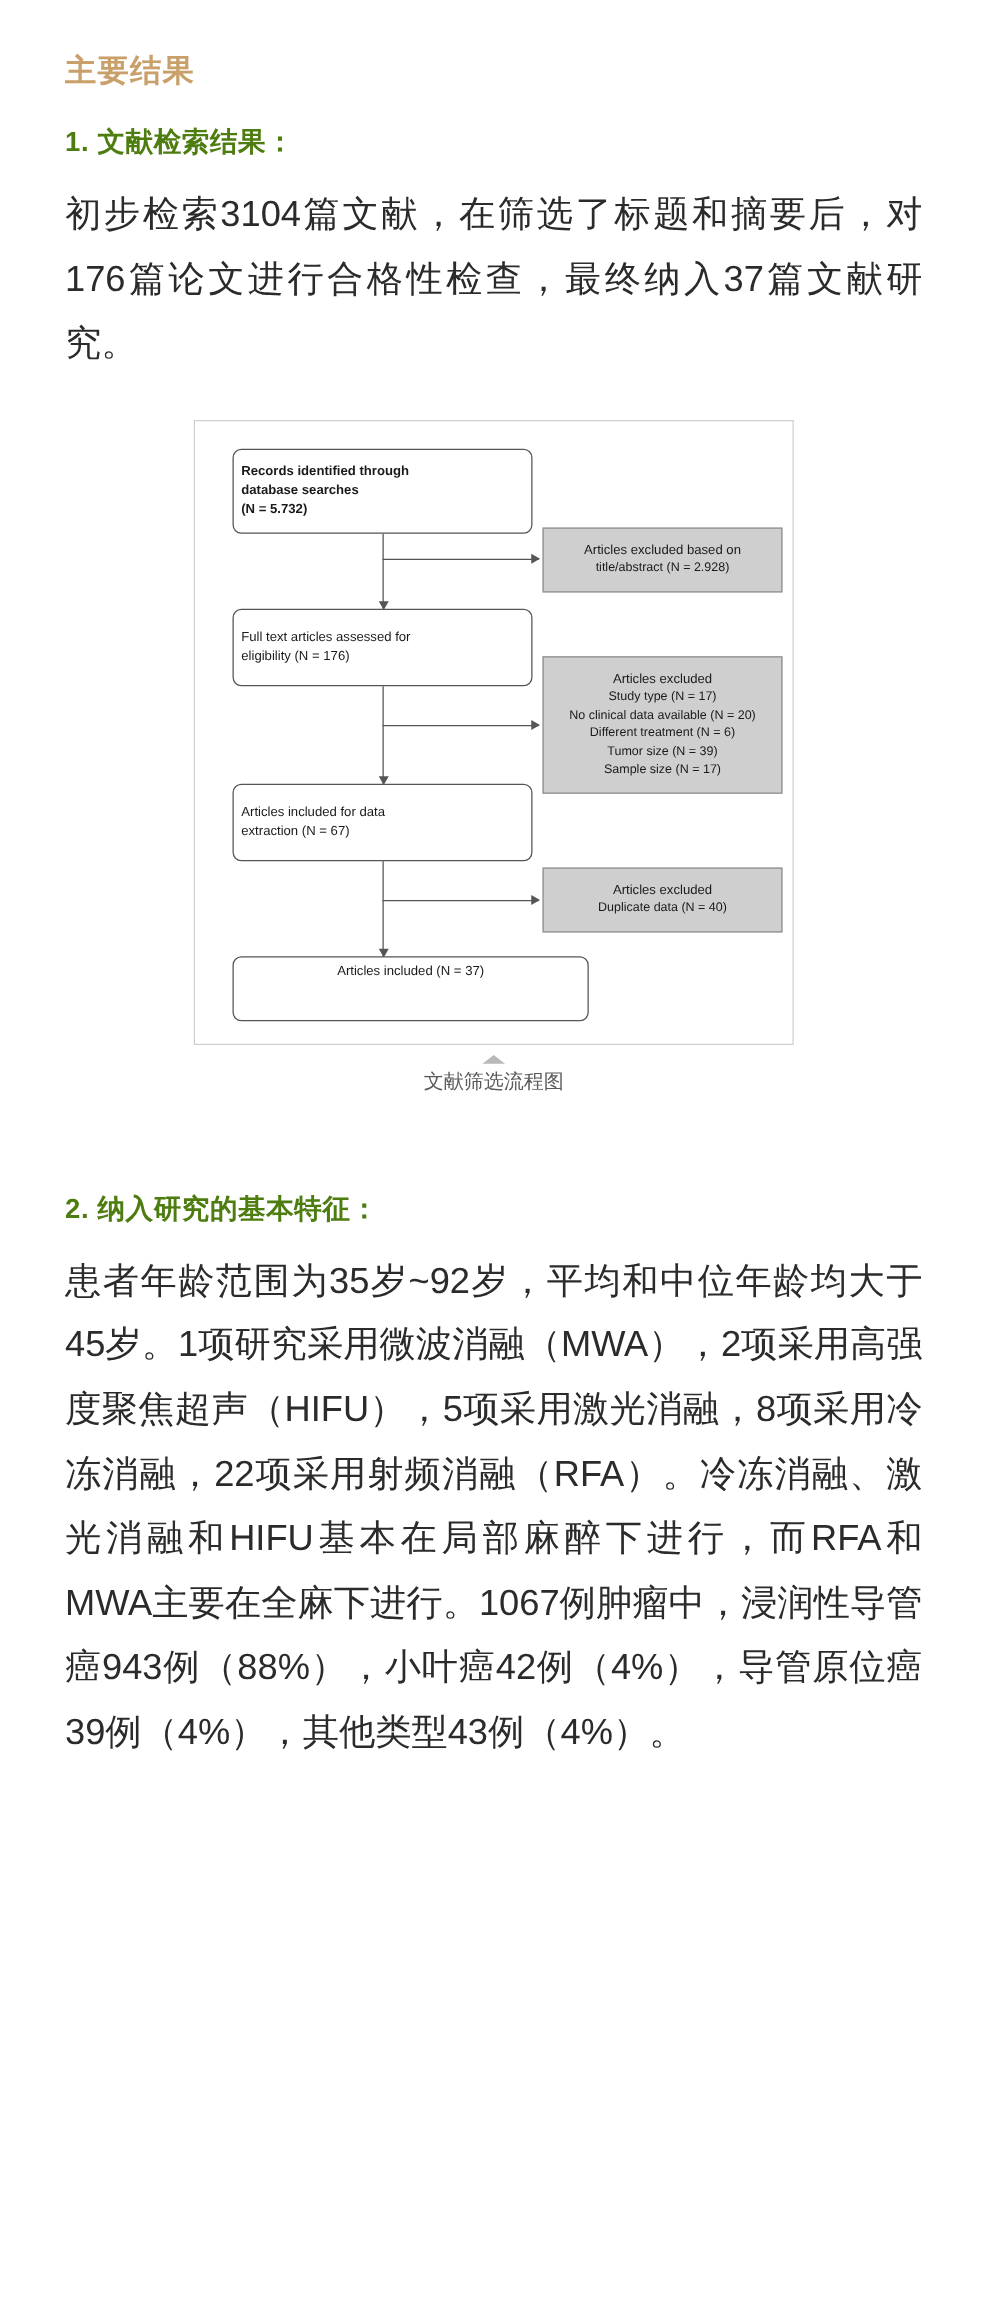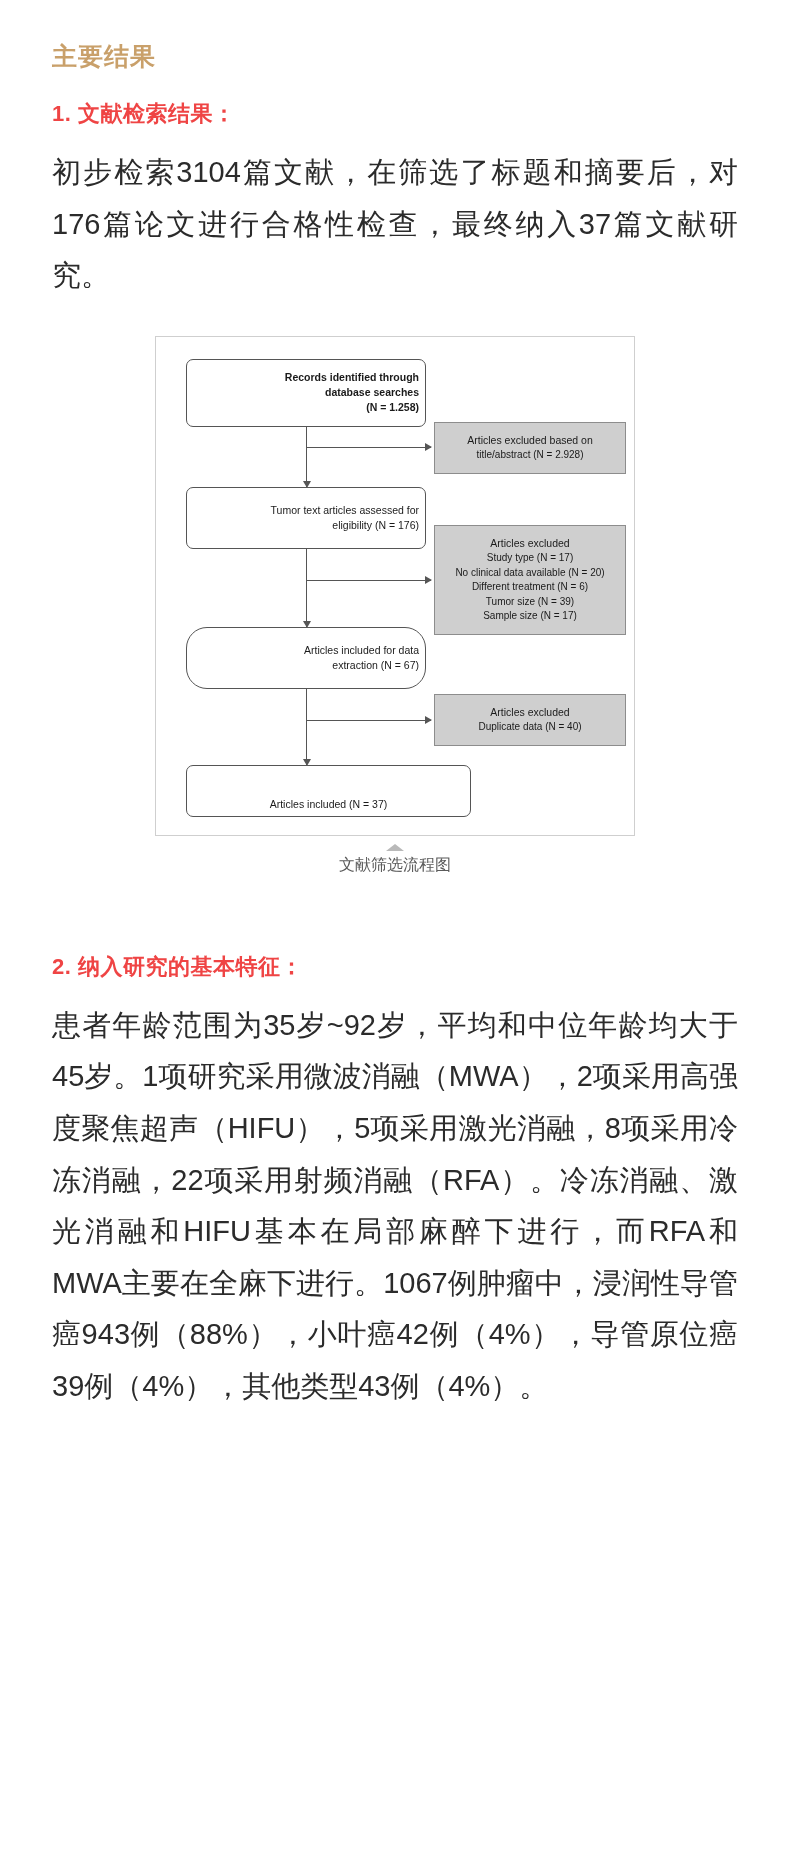--- a/index.html
+++ b/index.html
@@ -21,21 +21,21 @@
   .section-title {
     font-size: 25px;
     font-weight: bold;
     color: #c9a06a;
     letter-spacing: 1px;
     margin: 10px 0 26px 0;
   }
   .sub-title {
     font-size: 22px;
     font-weight: bold;
-    color: #ef4444;
+    color: #4d7c0f;
     letter-spacing: 0.5px;
     margin: 0 0 18px 0;
   }
   .body-text {
     font-size: 29px;
     line-height: 1.78;
     color: #2b2b2b;
     text-align: justify;
     text-justify: inter-ideograph;
     margin: 0 0 18px 0;
@@ -50,21 +50,21 @@
     margin: 0 auto;
     border: 1px solid #cfcfcf;
     background: #ffffff;
   }
   .fc-box {
     position: absolute;
     border: 1px solid #555555;
     border-radius: 7px;
     background: #ffffff;
     display: flex;
-    align-items: flex-end;
+    align-items: flex-start;
     justify-content: center;
     text-align: center;
     font-size: 10.5px;
     line-height: 1.42;
     color: #1a1a1a;
     padding: 4px 6px;
   }
   .fc-box.bold {
     font-weight: bold;
   }
@@ -137,49 +137,49 @@
 
   <h2 class="sub-title">1. 文献检索结果：</h2>
   <p class="body-text">初步检索3104篇文献，在筛选了标题和摘要后，对176篇论文进行合格性检查，最终纳入37篇文献研究。</p>
 
   <div class="figure-wrap">
     <div class="flowchart">
 
       <div class="fc-box bold" style="left:30px; top:22px; width:240px; height:68px; flex-direction:column;">
         <span>Records identified through</span>
         <span>database searches</span>
-        <span>(N = 1.258)</span>
+        <span>(N = 5.732)</span>
       </div>
 
       <div class="v-arrow" style="top:90px; height:60px;"></div>
       <div class="h-arrow" style="left:150px; top:110px; width:125px;"></div>
 
       <div class="fc-ex" style="left:278px; top:85px; width:192px; height:52px; flex-direction:column;">
         <span class="ex-title">Articles excluded based on</span>
         <span class="ex-line">title/abstract (N = 2.928)</span>
       </div>
 
       <div class="fc-box" style="left:30px; top:150px; width:240px; height:62px; flex-direction:column;">
-        <span>Tumor text articles assessed for</span>
+        <span>Full text articles assessed for</span>
         <span>eligibility (N = 176)</span>
       </div>
 
       <div class="v-arrow" style="top:212px; height:78px;"></div>
       <div class="h-arrow" style="left:150px; top:243px; width:125px;"></div>
 
       <div class="fc-ex" style="left:278px; top:188px; width:192px; height:110px; flex-direction:column;">
         <span class="ex-title">Articles excluded</span>
         <span class="ex-line">Study type (N = 17)</span>
         <span class="ex-line">No clinical data available (N = 20)</span>
         <span class="ex-line">Different treatment (N = 6)</span>
         <span class="ex-line">Tumor size (N = 39)</span>
         <span class="ex-line">Sample size (N = 17)</span>
       </div>
 
-      <div class="fc-box" style="left:30px; top:290px; width:240px; height:62px; flex-direction:column;border-radius:21px;">
+      <div class="fc-box" style="left:30px; top:290px; width:240px; height:62px; flex-direction:column;">
         <span>Articles included for data</span>
         <span>extraction (N = 67)</span>
       </div>
 
       <div class="v-arrow" style="top:352px; height:76px;"></div>
       <div class="h-arrow" style="left:150px; top:383px; width:125px;"></div>
 
       <div class="fc-ex" style="left:278px; top:357px; width:192px; height:52px; flex-direction:column;">
         <span class="ex-title">Articles excluded</span>
         <span class="ex-line">Duplicate data (N = 40)</span>

